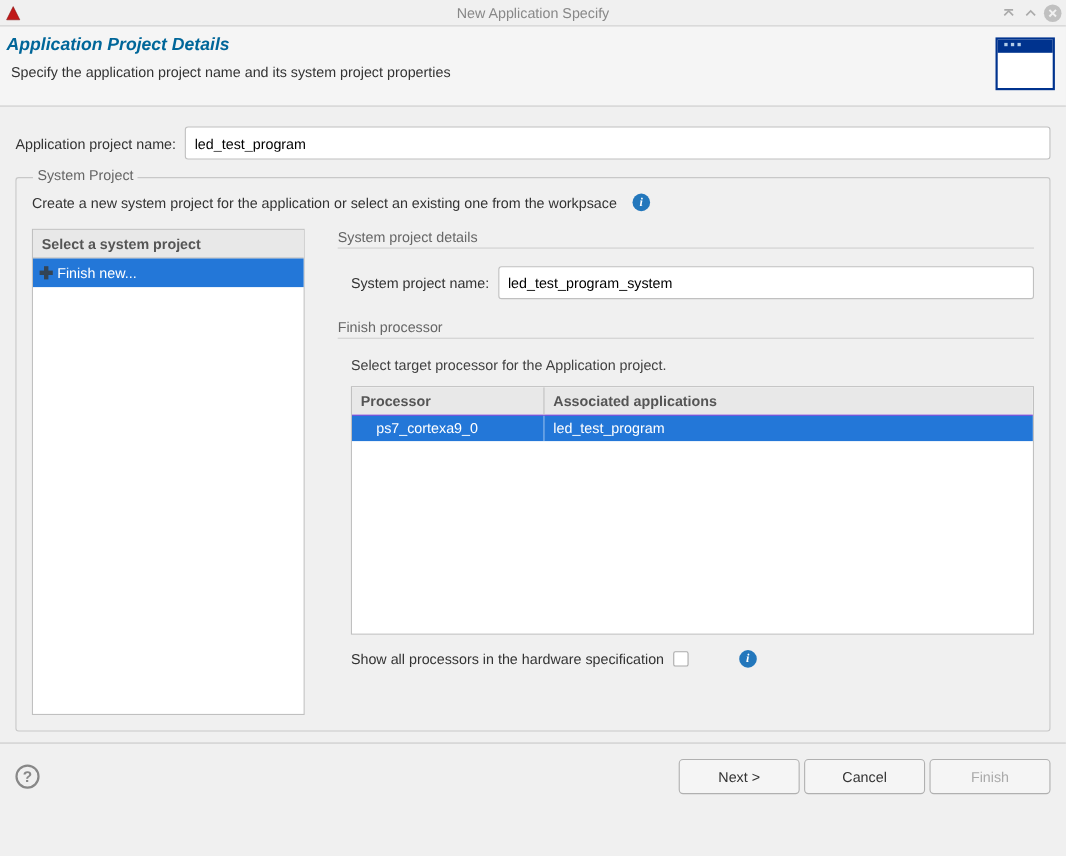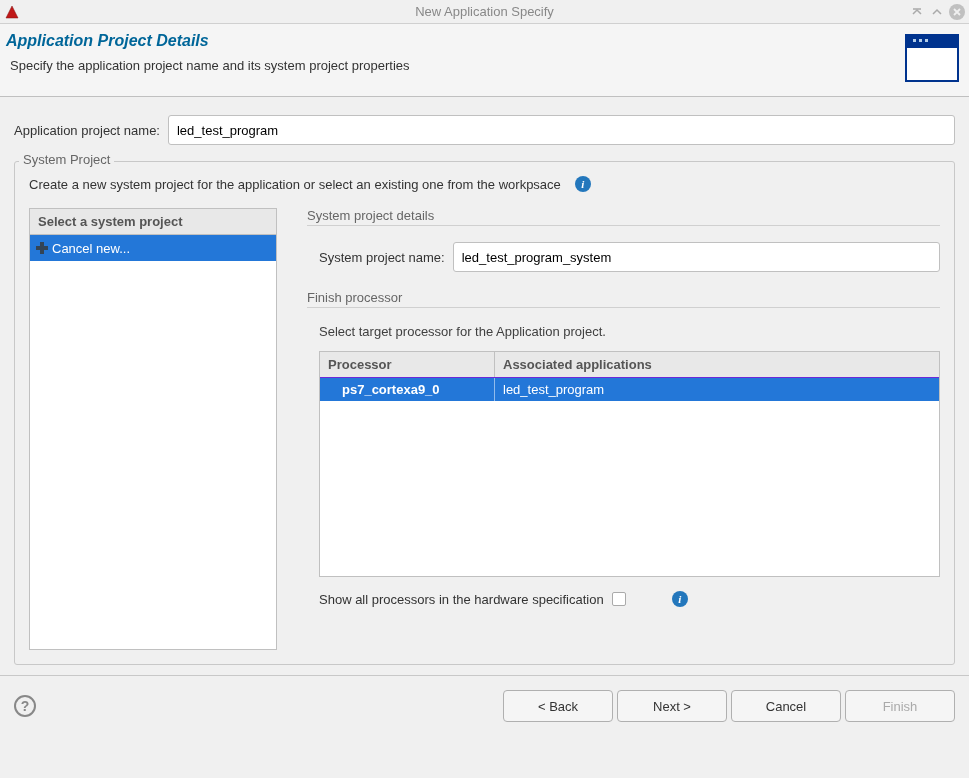--- a/index.html
+++ b/index.html
@@ -133,21 +133,21 @@
     .fieldset {
       border: 1px solid #c8c8c8;
       border-radius: 3px;
       padding: 14px 14px 14px 14px;
       margin-top: 14px;
       position: relative;
     }
     .fieldset-legend {
       position: absolute;
       top: -10px;
-      left: 4px;
+      left: 15px;
       background: #f0f0f0;
       padding: 0 4px;
       color: #666;
     }
     .system-desc {
       display: flex;
       align-items: center;
       gap: 14px;
       margin-bottom: 16px;
     }
@@ -263,21 +263,20 @@
       background: #2377d8;
       color: #fff;
     }
     .table-data-cell {
       padding: 4px 8px;
       border-right: 1px solid rgba(255,255,255,0.5);
     }
     .table-data-cell:first-child {
       width: 175px;
       padding-left: 22px;
-      font-weight: bold;
     }
     .table-data-cell:last-child {
       flex: 1;
       border-right: none;
     }
     .checkbox-row {
       display: flex;
       align-items: center;
       gap: 8px;
       padding-left: 12px;
@@ -388,21 +387,21 @@
     <div class="system-desc">
       <span>Create a new system project for the application or select an existing one from the workpsace</span>
       <span class="info-icon">i</span>
     </div>
 
     <div class="two-col">
       <div class="left-panel">
         <div class="left-panel-header">Select a system project</div>
         <div class="left-panel-item">
           <span class="plus-icon"></span>
-          <span>Cancel new...</span>
+          <span>Finish new...</span>
         </div>
       </div>
 
       <div class="right-panel">
         <div class="section-title">System project details</div>
         <hr class="section-divider">
 
         <div class="sub-form-row">
           <label class="form-label">System project name:</label>
           <input class="text-input" type="text" value="led_test_program_system" style="">
@@ -431,18 +430,17 @@
           <span class="info-icon">i</span>
         </div>
       </div>
     </div>
   </div>
 </div>
 
 <div class="footer">
   <span class="help-icon">?</span>
   <div class="footer-buttons">
-    <button class="btn">&lt; Back</button>
     <button class="btn">Next &gt;</button>
     <button class="btn">Cancel</button>
     <button class="btn" disabled="">Finish</button>
   </div>
 </div>
 
 </body></html>

